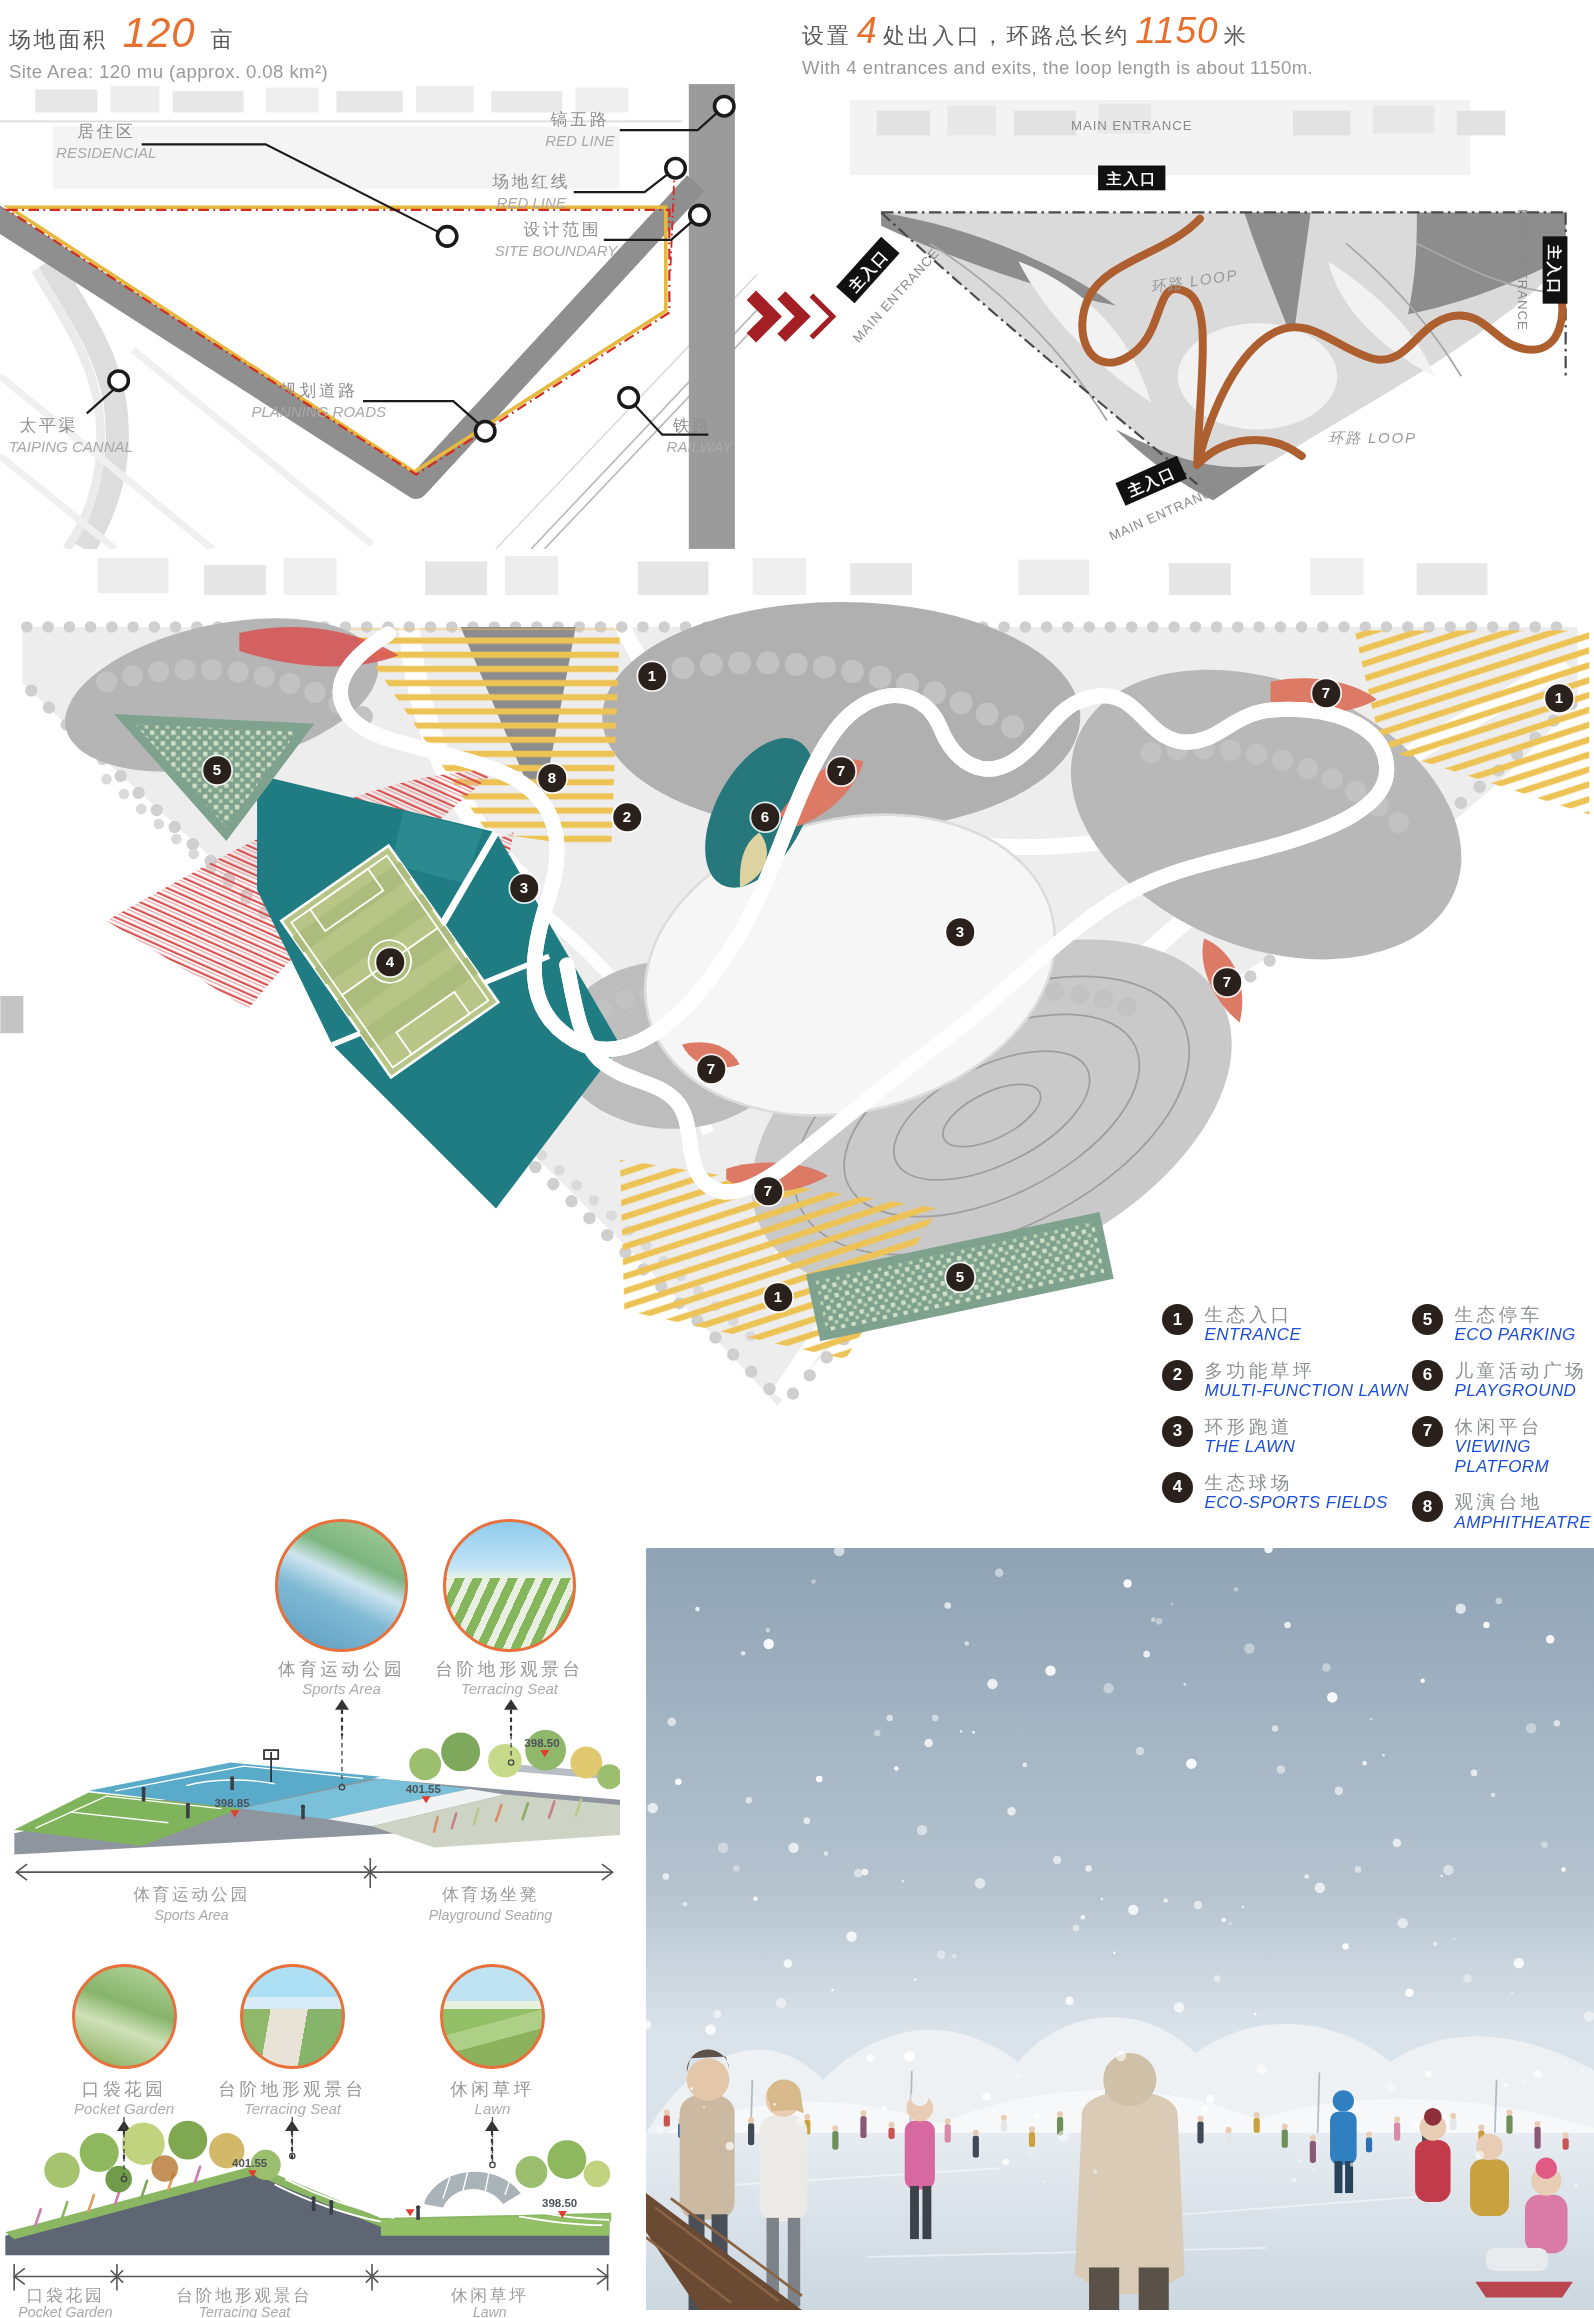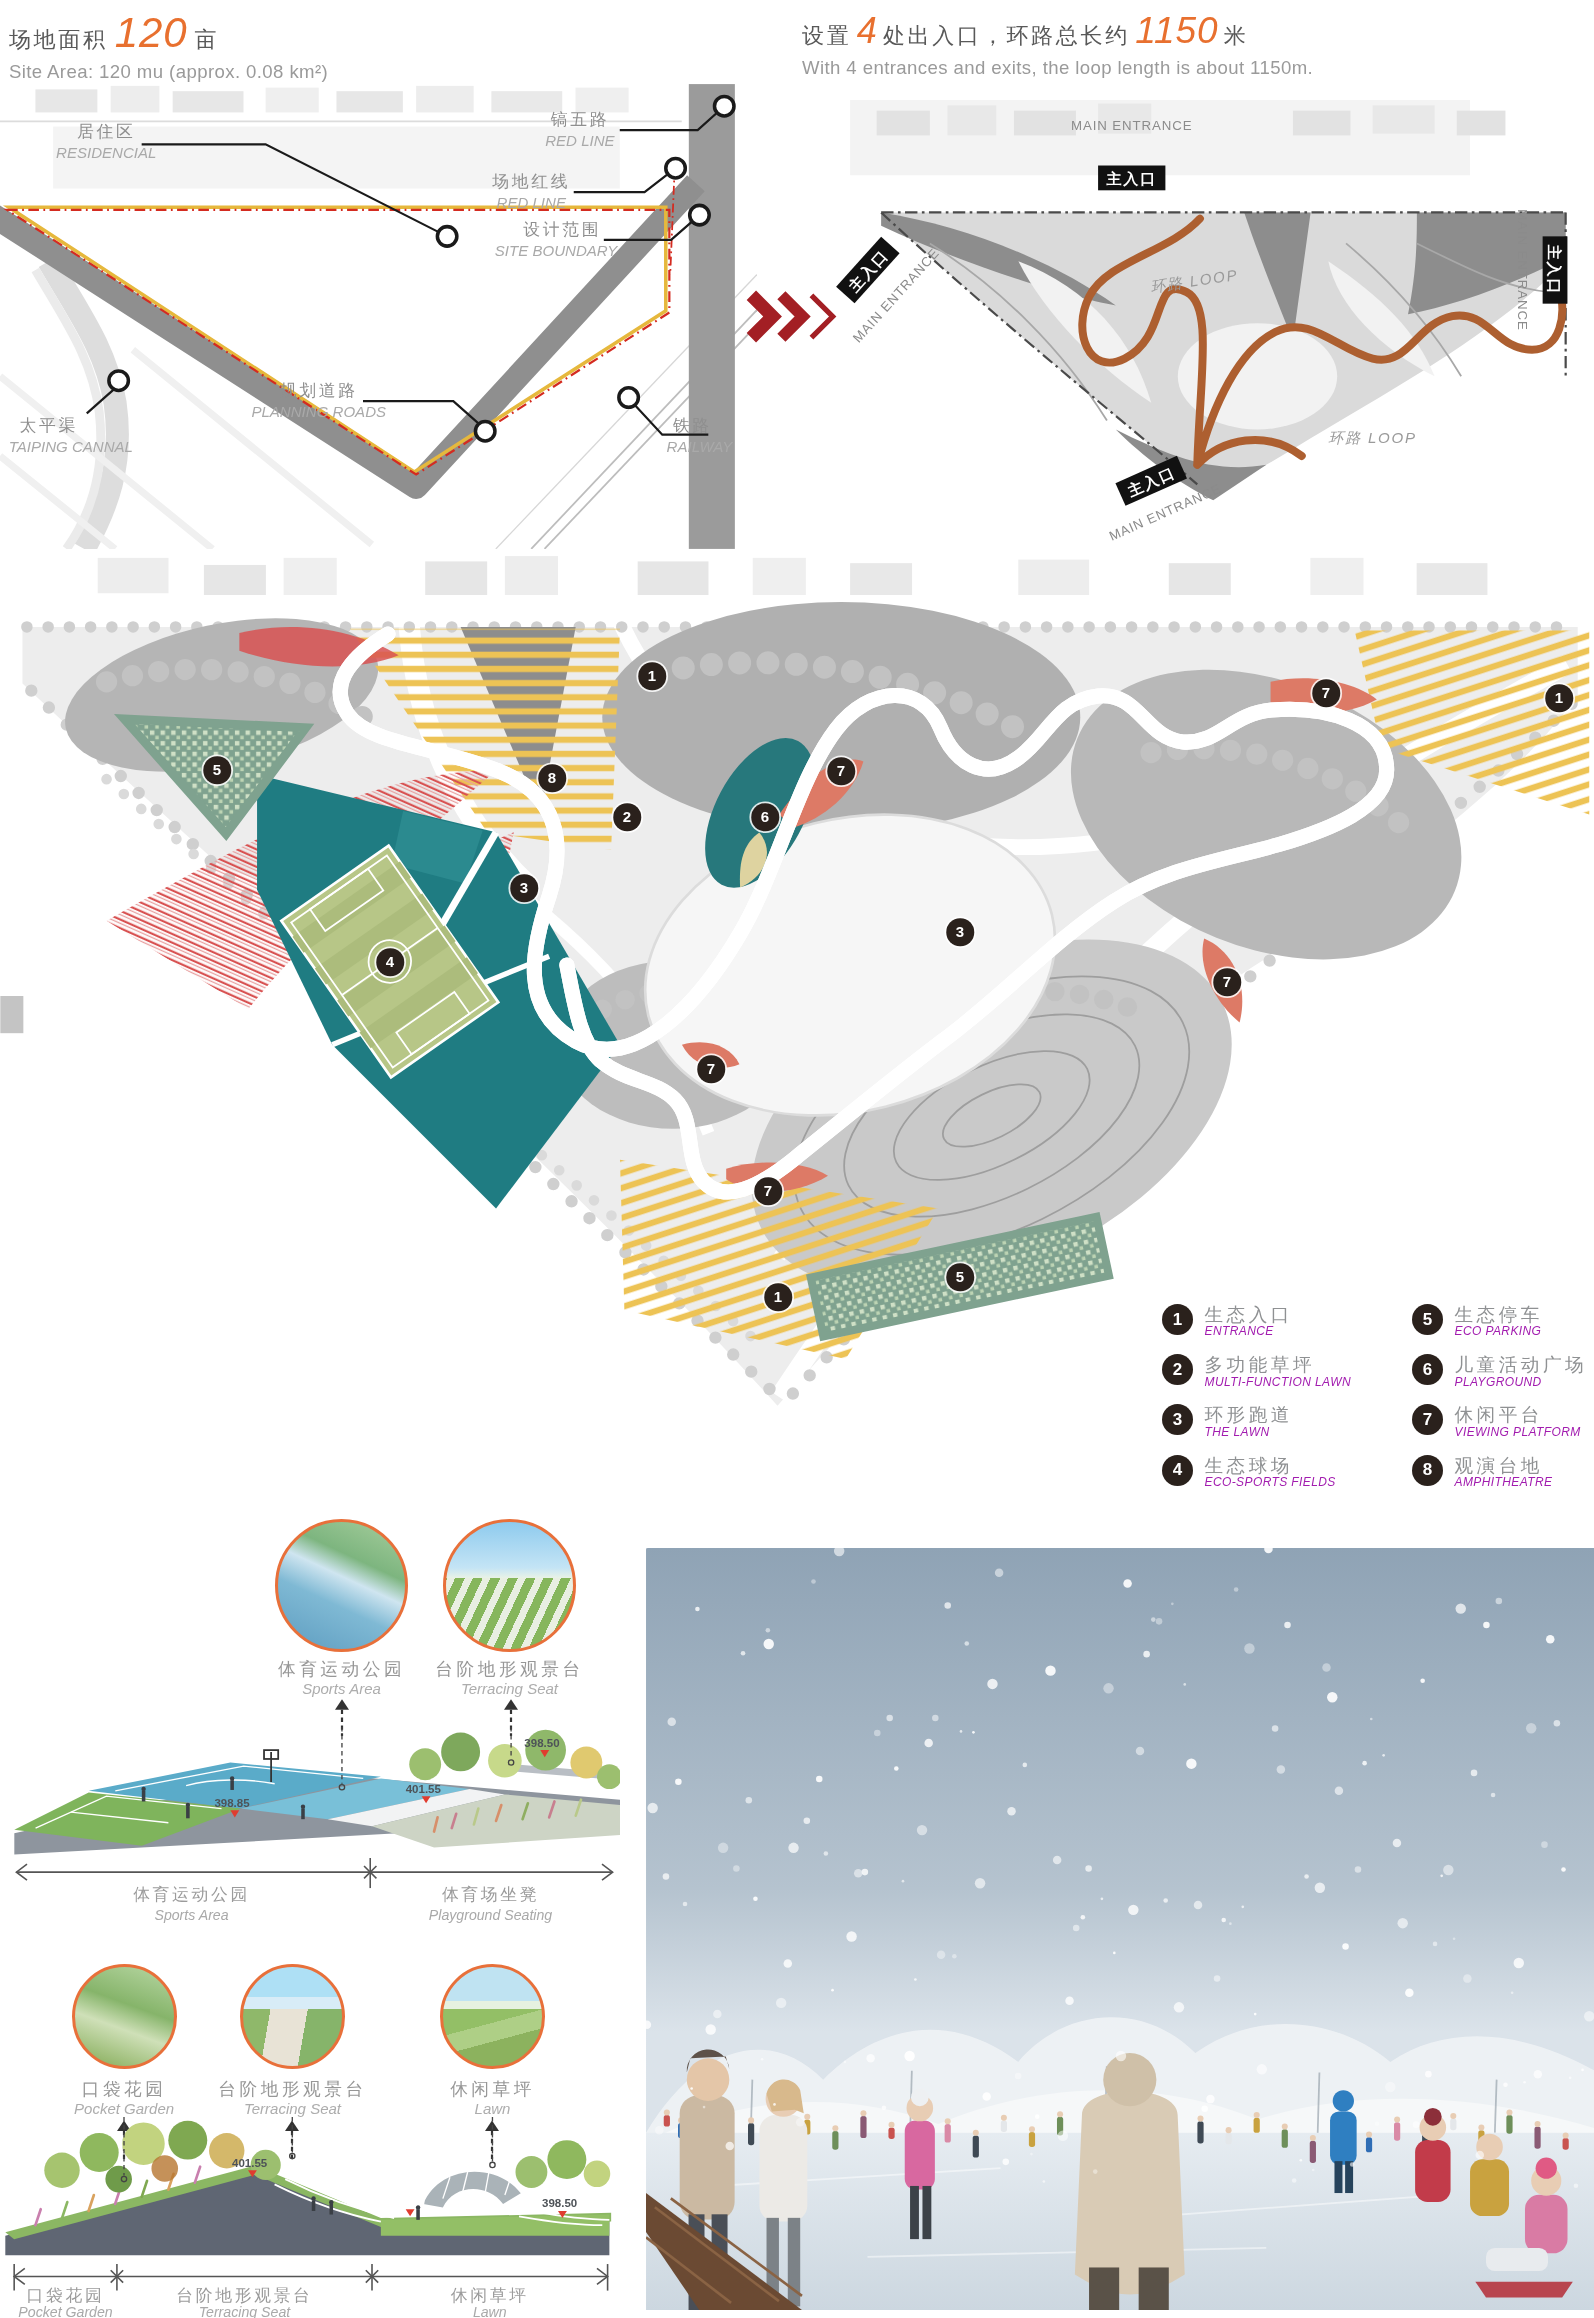--- a/index.html
+++ b/index.html
@@ -1,31 +1,31 @@
 <!DOCTYPE html>
 <html style="font-size:14px"><head>
 <meta charset="utf-8">
 <style>
   html,body{margin:0;padding:0;background:#fff;}
   body{font-family:"Liberation Sans",sans-serif;}
   .board{position:relative;width:1594px;height:2319px;background:#fff;overflow:hidden;}
   .abs{position:absolute;}
   
-  .hdr-zh{font-size:22px;color:#595959;letter-spacing:2.7px;display:flex;align-items:baseline;gap:7px;}
+  .hdr-zh{font-size:22px;color:#595959;letter-spacing:2.7px;display:flex;align-items:baseline;gap:15px;}
   .hdr-num{font-size:42px;color:#E8702F;font-style:italic;letter-spacing:0.9px;line-height:1;}
   .hdr-en{font-size:18.6px;color:#9a9a9a;margin-top:5.3px;letter-spacing:0.4px;}
   
   .legend{width:443px;}
   .legend-col{position:absolute;top:0;}
   .legend-item{display:flex;align-items:flex-start;margin-bottom:15px;}
   .legend-badge{width:31px;height:31px;border-radius:50%;background:#2A211C;color:#fff;
     font-size:17px;font-weight:bold;display:flex;align-items:center;justify-content:center;flex:0 0 31px;}
   .legend-text{margin-left:11.5px;line-height:1.15;}
   .legend-zh{font-size:18.6px;color:#8f9193;letter-spacing:3.5px;}
-  .legend-en{font-size:12px;color:#a21caf;font-style:italic;letter-spacing:0.4px;}
+  .legend-en{font-size:17px;color:#1d4ed8;font-style:italic;letter-spacing:0.4px;}
   
   .marker{position:absolute;width:27.5px;height:27.5px;border-radius:50%;background:#2A211C;color:#fff;
     font-size:15px;font-weight:bold;display:flex;align-items:center;justify-content:center;
     transform:translate(-50%,-50%);box-shadow:0 0 0 1.8px rgba(255,255,255,.85);}
   
   .inset{border-radius:50%;border:3.5px solid #E8703A;box-sizing:border-box;}
   .inset-label{text-align:center;line-height:1.25;}
   .inset-zh{font-size:17.7px;color:#979797;letter-spacing:3.5px;}
   .inset-en{font-size:15px;color:#adadad;font-style:italic;}
   .svgtext-zh{font-size:19px;fill:#8f8f8f;letter-spacing:3px;}

